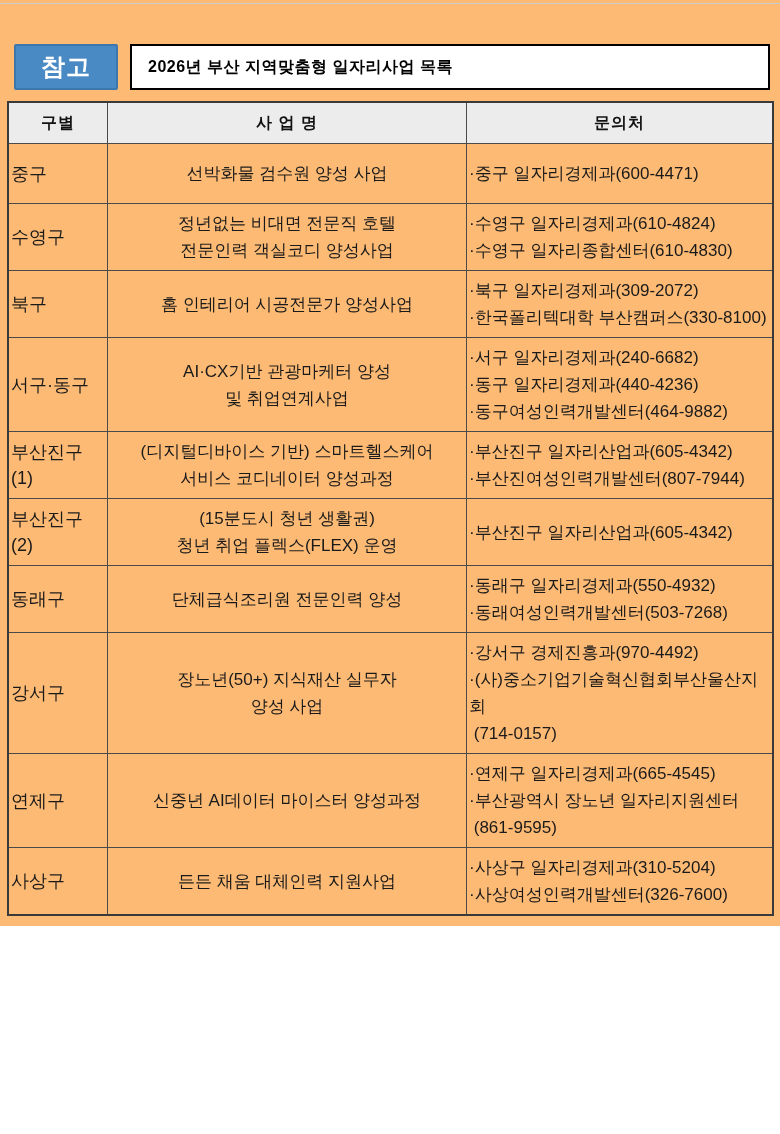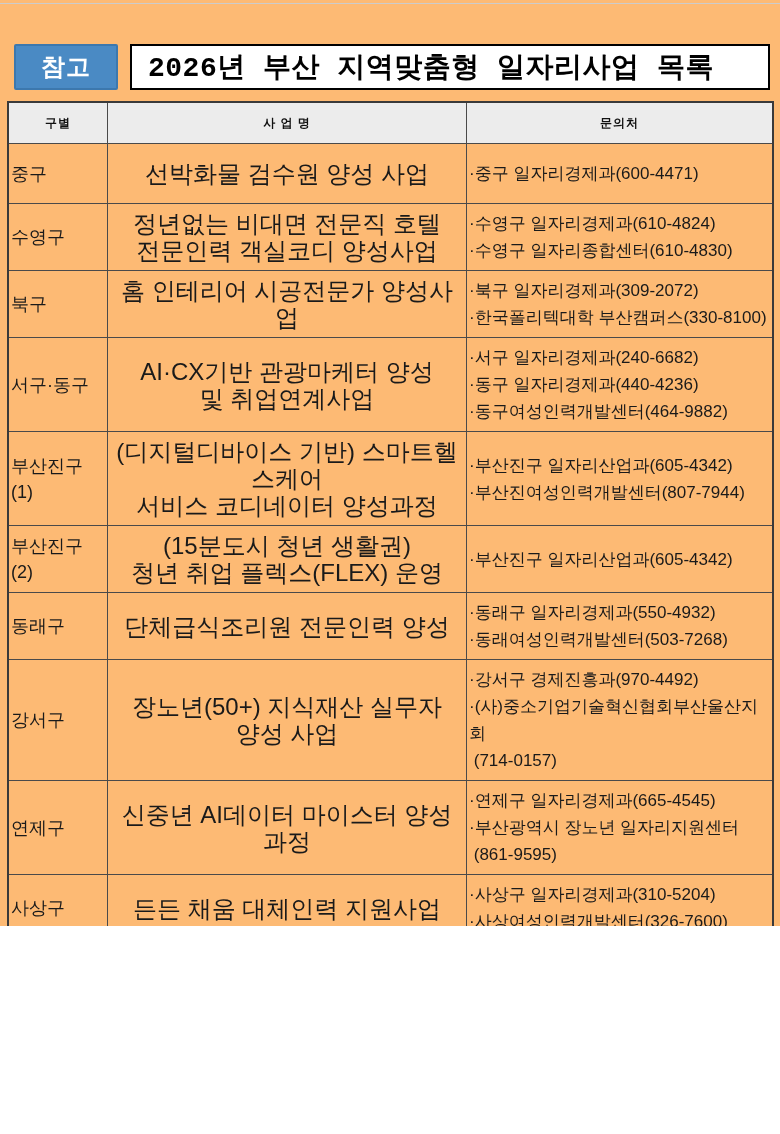--- a/index.html
+++ b/index.html
@@ -44,61 +44,60 @@
     letter-spacing: 1px;
   }
   .title-box {
     flex: 1;
     margin-left: 12px;
     border: 2px solid #000000;
     background: #ffffff;
     display: flex;
     align-items: center;
     padding-left: 16px;
-    font-size: 28px;
+    font-size: 16px;
     font-weight: bold;
     color: #000000;
     letter-spacing: 0.5px;
     white-space: nowrap;
-    font-family: Liberation Mono, monospace;
   }
   table.jobs {
     border-collapse: collapse;
     table-layout: fixed;
     width: 763px;
     margin: 11px 0 0 7px;
     border: 2px solid #3a3a3a;
   }
   table.jobs th, table.jobs td {
     border: 1px solid #4a4a4a;
     vertical-align: middle;
   }
   table.jobs th {
     background: #ececec;
-    font-size: 12px;
+    font-size: 16px;
     font-weight: bold;
     height: 38px;
     text-align: center;
     letter-spacing: 1px;
     color: #111111;
   }
   th.col-district, td.district { width: 96px; }
   th.col-project,  td.project  { width: 356px; }
   th.col-contact,  td.contact  { width: 303px; }
   table.jobs tbody tr { height: 60px; }
   td.district {
     text-align: left;
     font-size: 18px;
     white-space: pre-line;
     line-height: 26px;
     padding: 5px 2px;
   }
   td.project {
     text-align: center;
-    font-size: 24px;
+    font-size: 17px;
     white-space: pre-line;
     line-height: 27px;
     padding: 6px 4px;
   }
   td.contact {
     text-align: left;
     font-size: 17px;
     white-space: pre-wrap;
     line-height: 27px;
     padding: 6px 4px 6px 2px;

